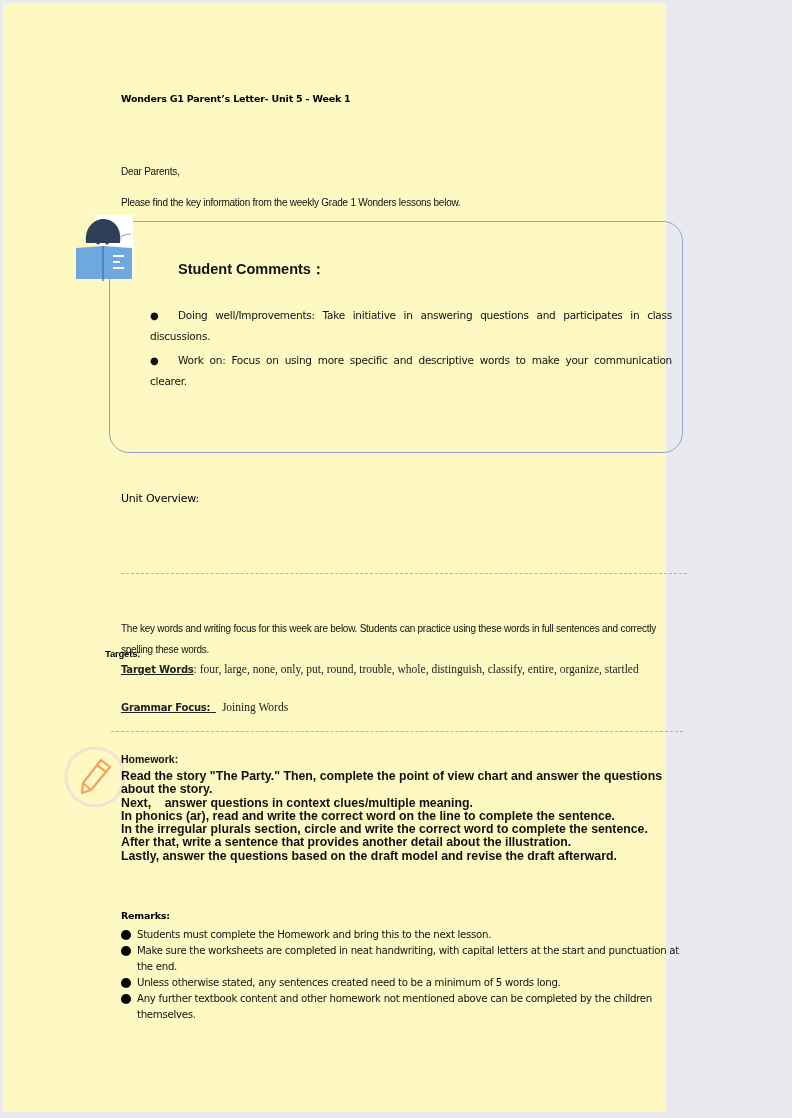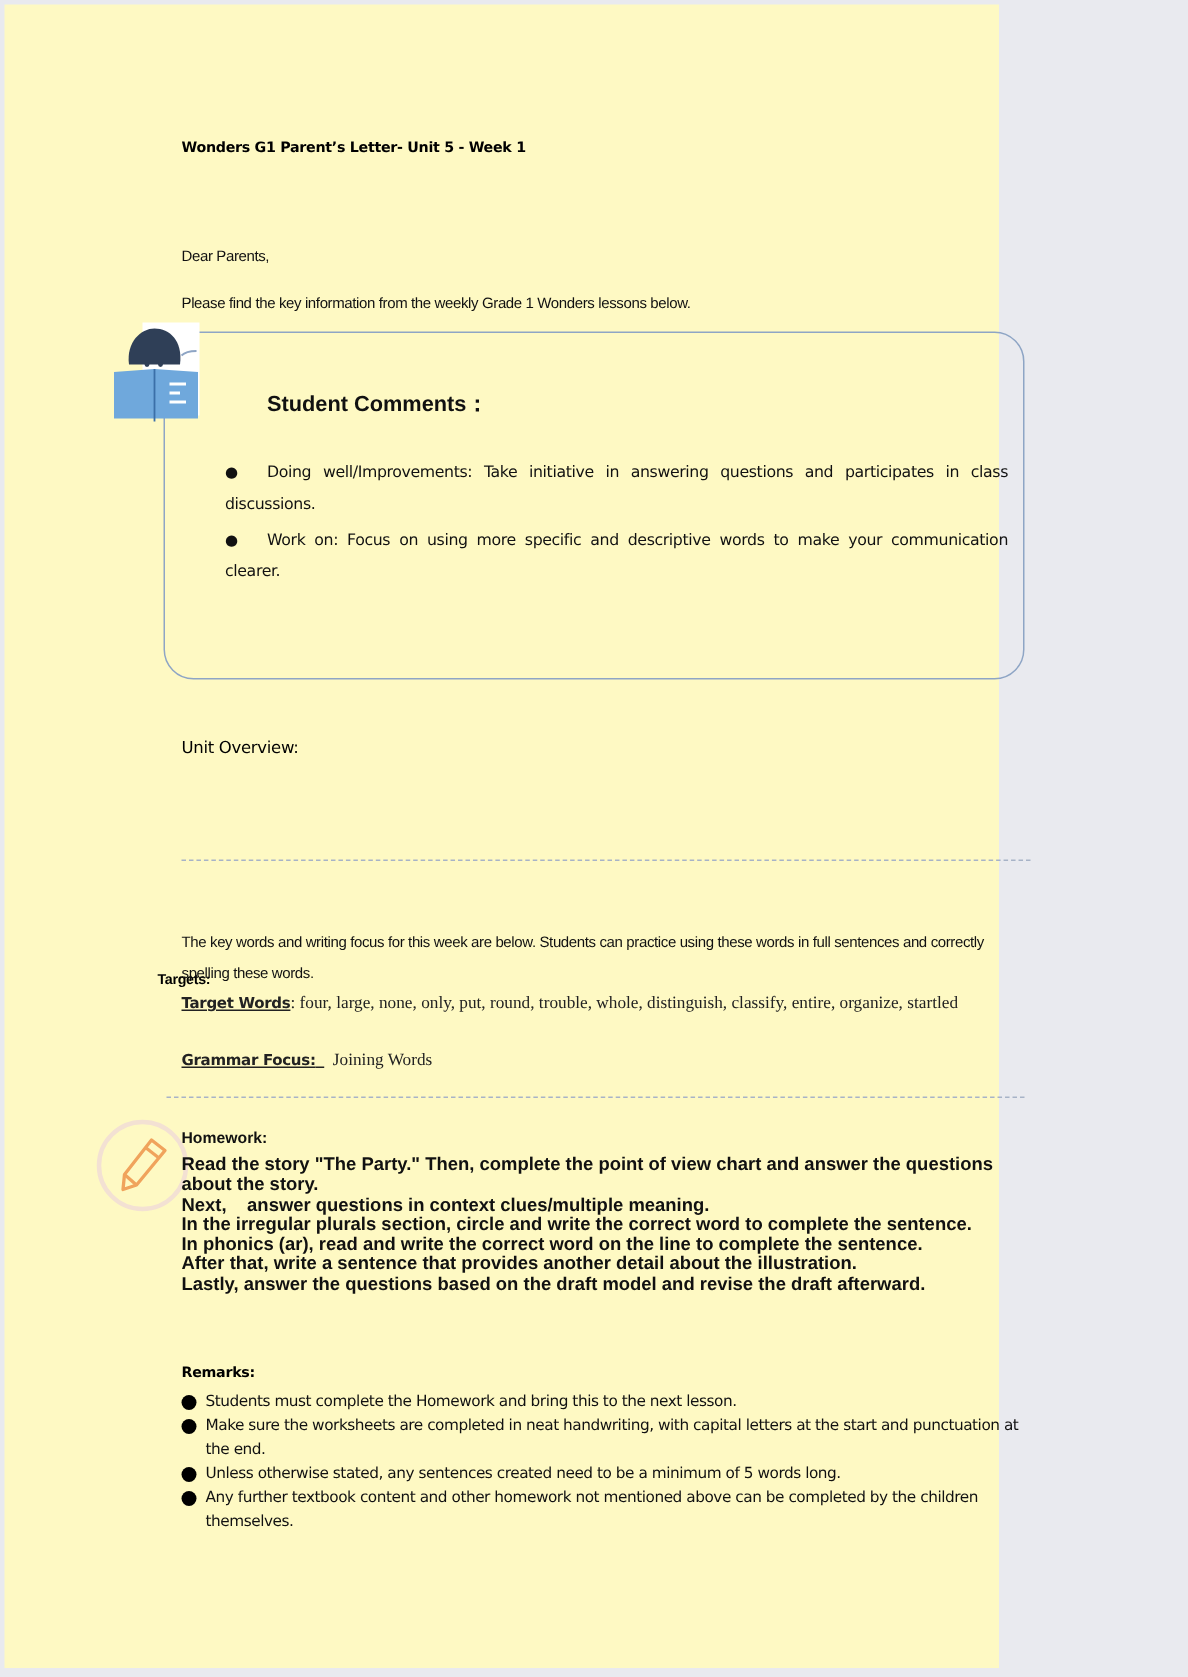--- a/index.html
+++ b/index.html
@@ -176,22 +176,22 @@
     <g fill="none" stroke="#f0a35c" stroke-width="2.2" stroke-linejoin="round">
       <path d="M38 15 L47 22 L28 45 L19 48 L20 38 Z"></path>
       <line x1="34" y1="20" x2="43" y2="27"></line>
       <line x1="20" y1="38" x2="28" y2="45"></line>
     </g>
   </svg>
   <div class="abs homework-label">Homework:</div>
   <div class="abs homework-list">
     <div>Read the story "The Party." Then, complete the point of view chart and answer the questions about the story.</div>
     <div>Next,&nbsp;&nbsp;&nbsp; answer questions in context clues/multiple meaning.</div>
+    <div>In phonics (ar), read and write the correct word on the line to complete the sentence.</div>
     <div>In the irregular plurals section, circle and write the correct word to complete the sentence.</div>
-    <div>In phonics (ar), read and write the correct word on the line to complete the sentence.</div>
     <div>After that, write a sentence that provides another detail about the illustration.</div>
     <div>Lastly, answer the questions based on the draft model and revise the draft afterward.</div>
   </div>
 
   <div class="abs remarks-label">Remarks:</div>
   <div class="abs remarks-list">
     <div class="remark"><span class="bullet"></span><span>Students must complete the Homework and bring this to the next lesson.</span></div>
     <div class="remark"><span class="bullet"></span><span>Make sure the worksheets are completed in neat handwriting, with capital letters at the start and punctuation at the end.</span></div>
     <div class="remark"><span class="bullet"></span><span>Unless otherwise stated, any sentences created need to be a minimum of 5 words long.</span></div>
     <div class="remark"><span class="bullet"></span><span>Any further textbook content and other homework not mentioned above can be completed by the children themselves.</span></div>

